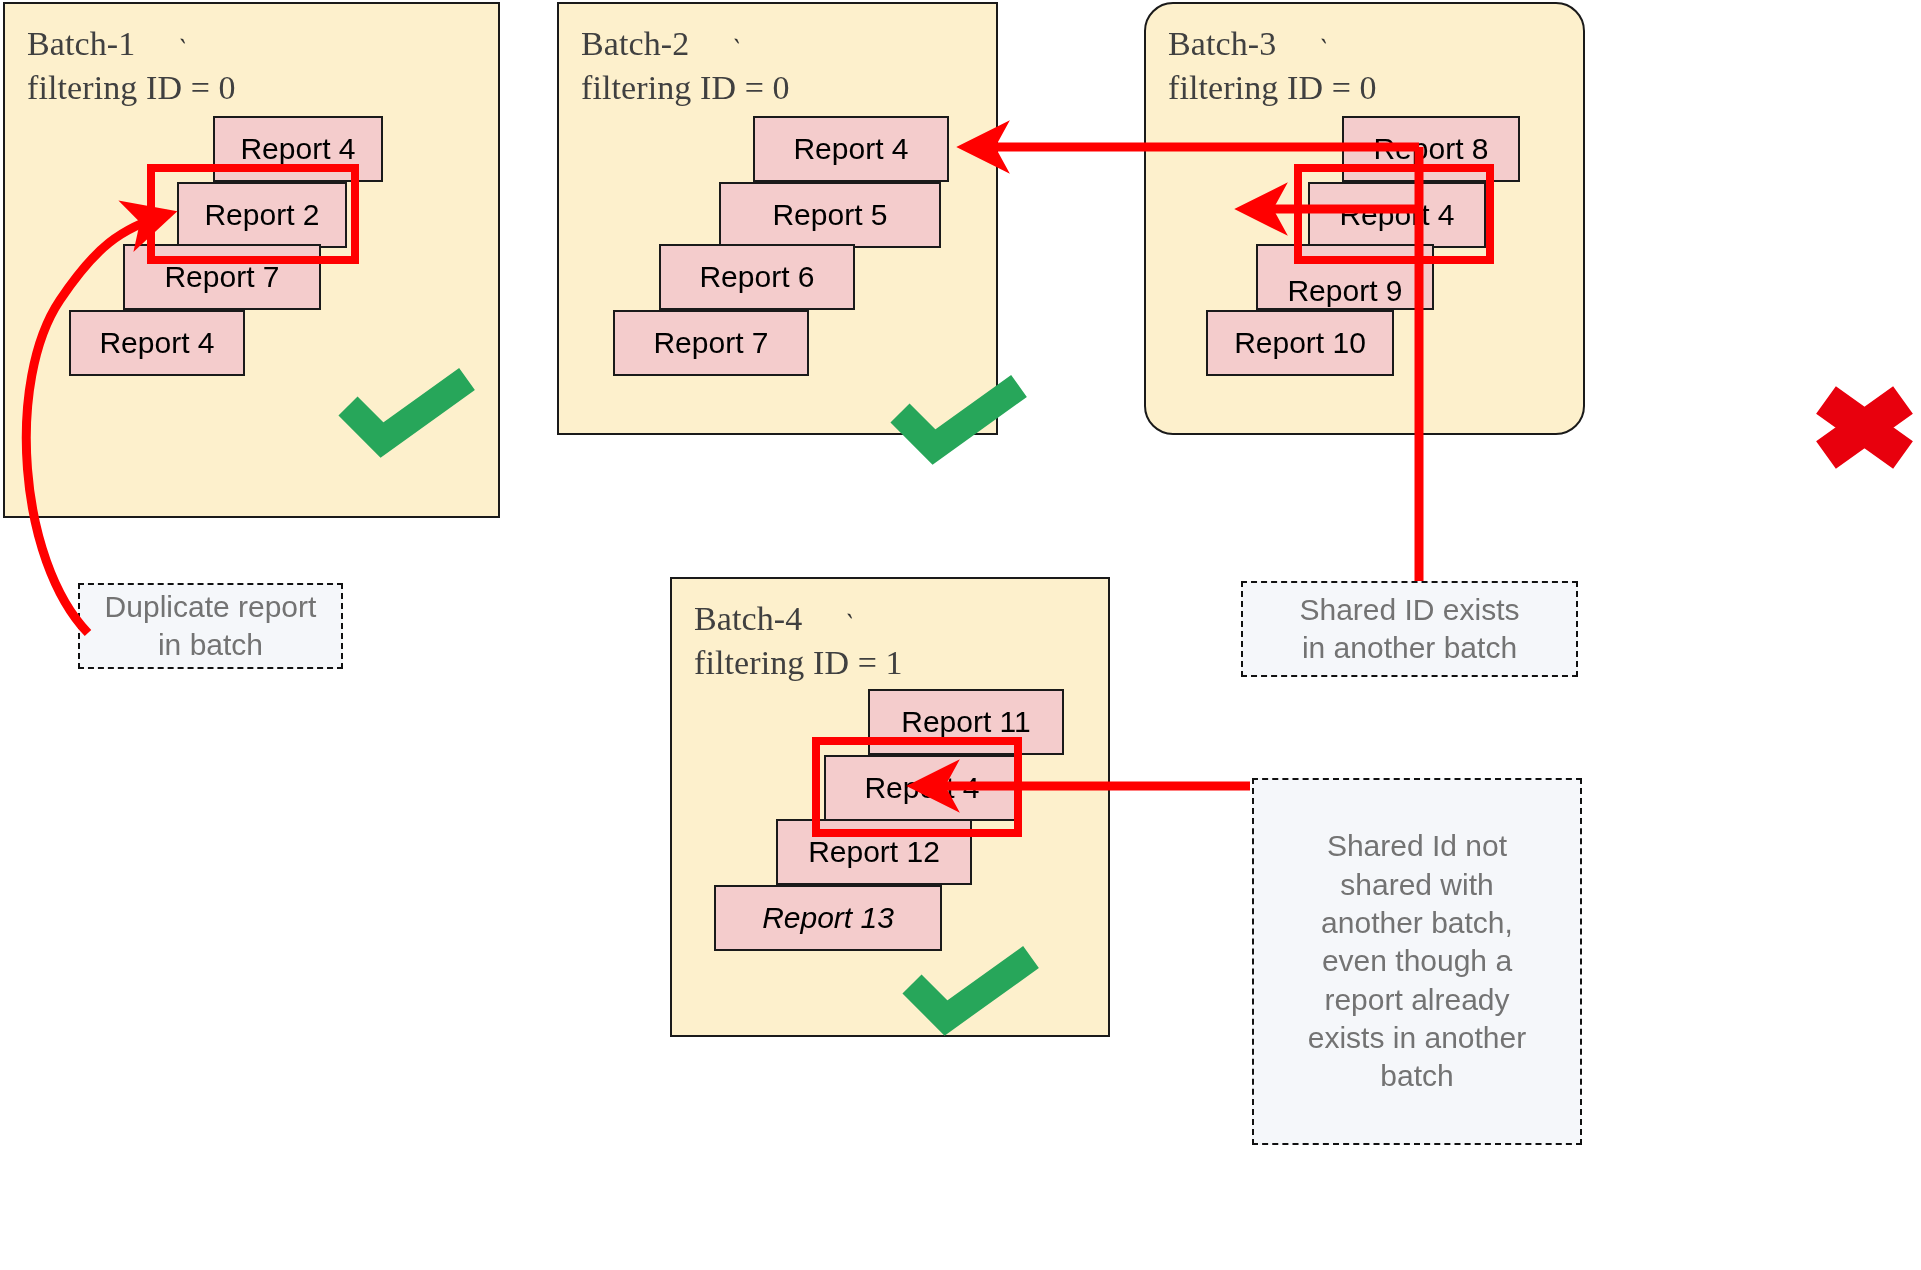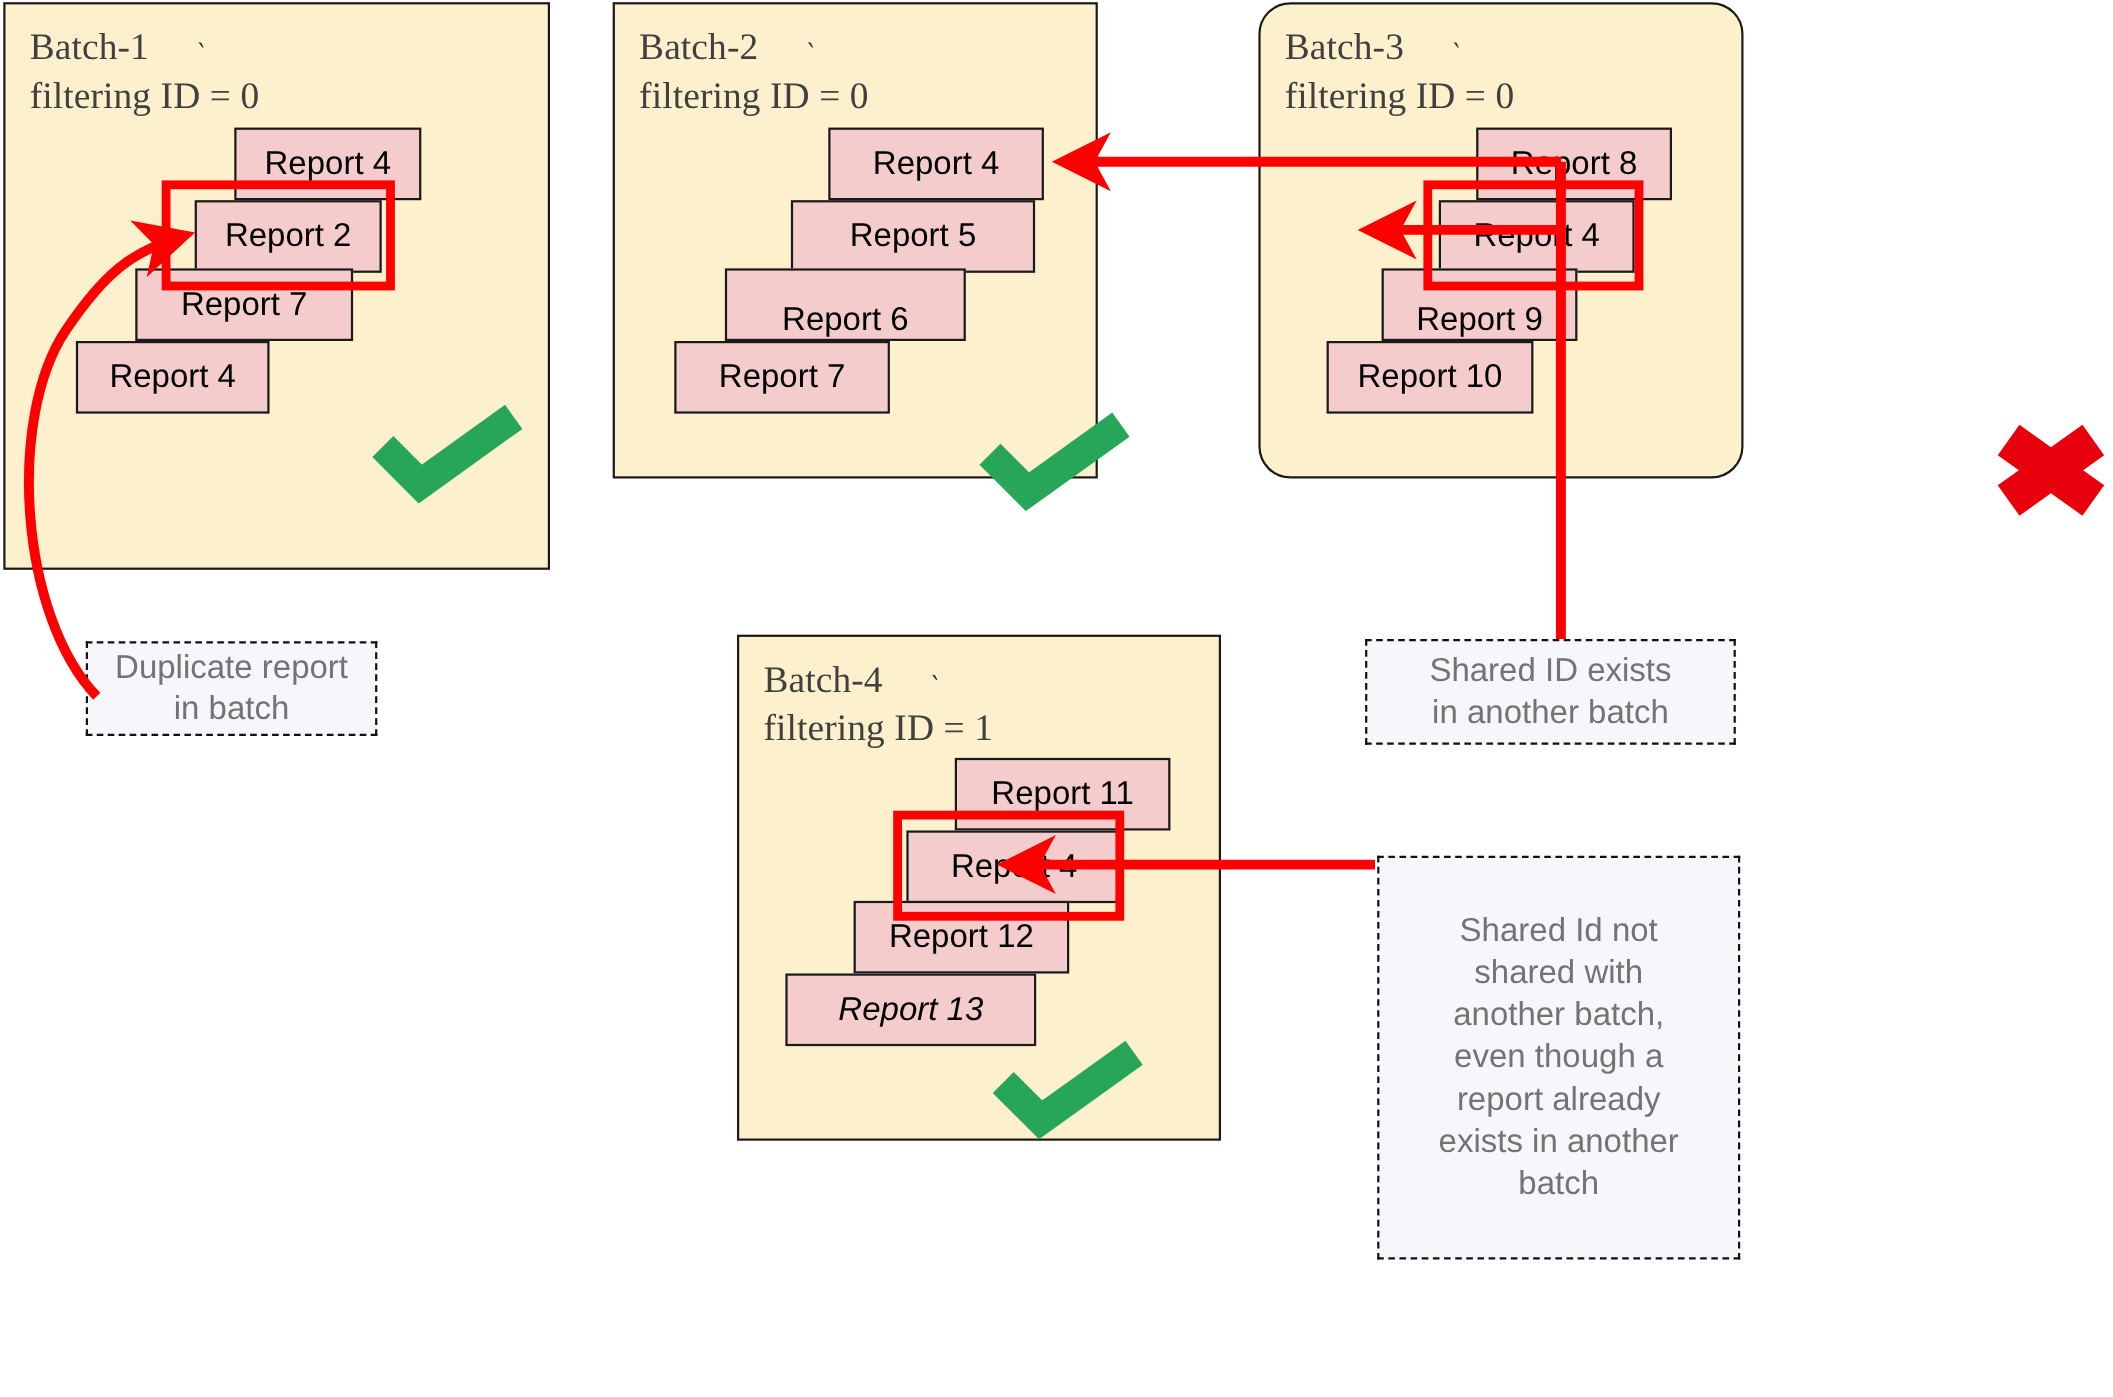--- a/index.html
+++ b/index.html
@@ -120,21 +120,21 @@
     <div class="batch-title">Batch-2
 filtering ID = 0</div>
     <span class="tiny-tick" style="left:172px; top:30px;">`</span>
 
     <div class="report" style="left:194px; top:112px; width:196px; height:66px;">
       <span>Report 4</span>
     </div>
     <div class="report" style="left:160px; top:178px; width:222px; height:66px;">
       <span>Report 5</span>
     </div>
-    <div class="report" style="left:100px; top:240px; width:219px; height:66px;align-items:flex-end;">
+    <div class="report" style="left:100px; top:240px; width:196px; height:66px;">
       <span>Report 6</span>
     </div>
     <div class="report" style="left:54px; top:306px; width:196px; height:66px;">
       <span>Report 7</span>
     </div>
   </div>
 
   <div class="batch" style="left:1144px; top:2px; width:441px; height:433px;border-radius:29px;">
     <div class="batch-title">Batch-3
 filtering ID = 0</div>

